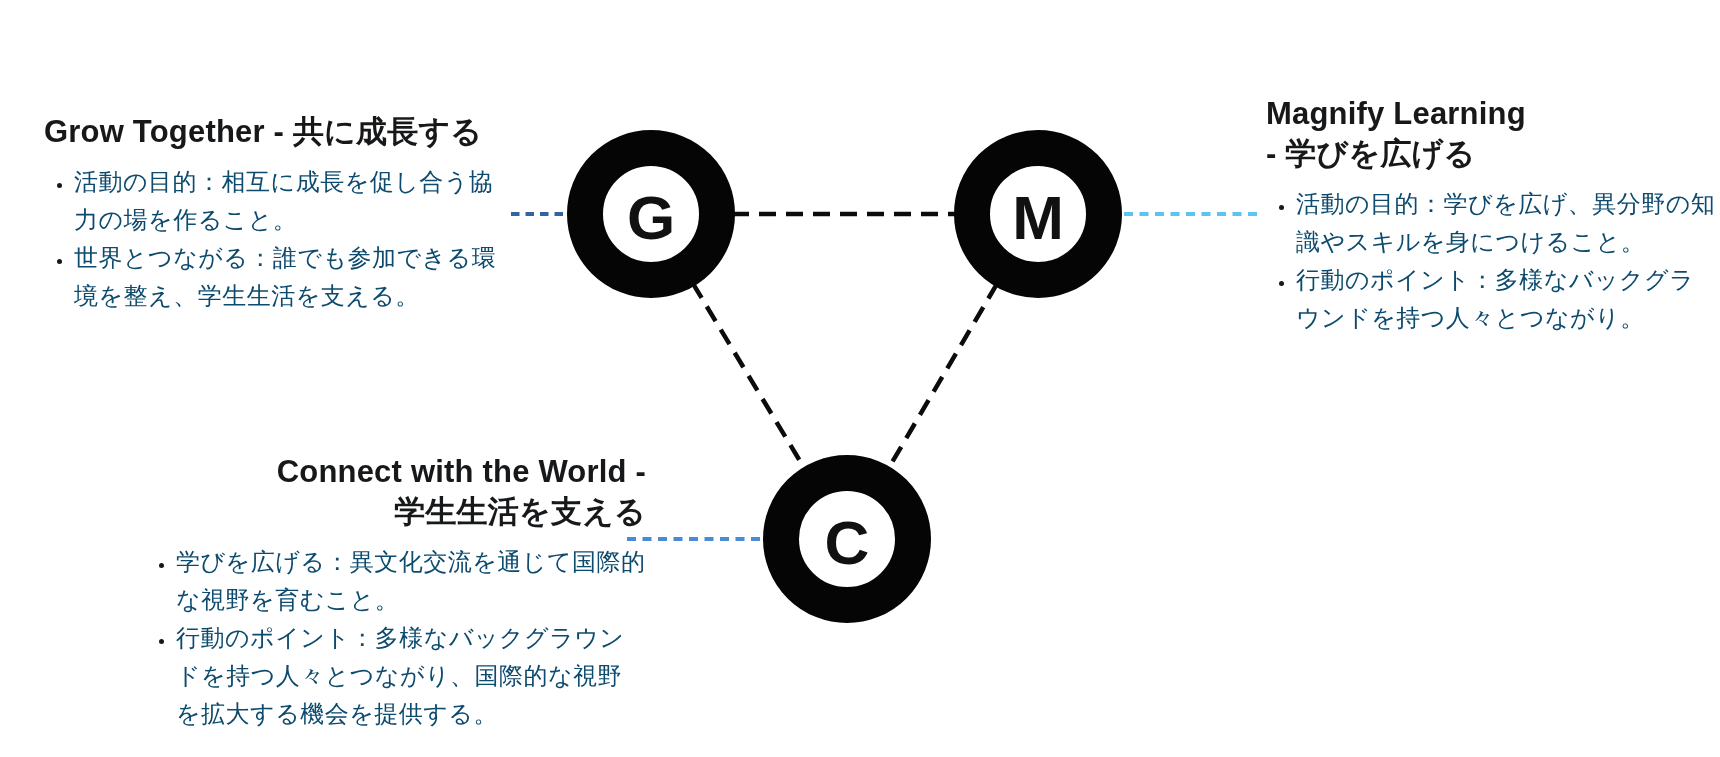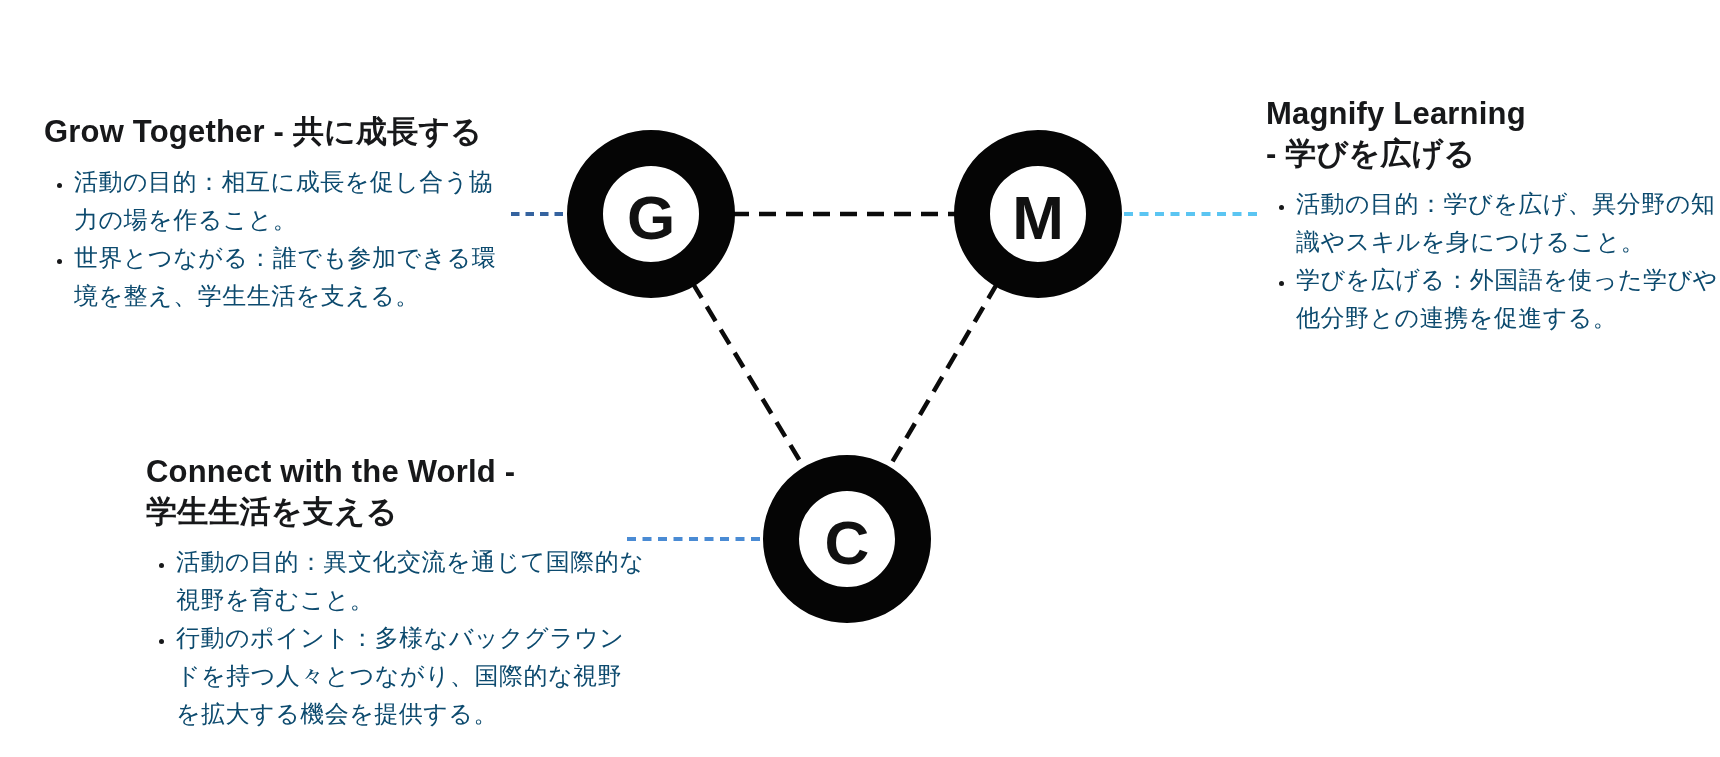--- a/index.html
+++ b/index.html
@@ -30,21 +30,21 @@
     color: #1c1e21;
   }
   .block-title {
     margin: 0;
     font-size: 31px;
     line-height: 40px;
     font-weight: 700;
     color: #17181a;
     letter-spacing: 0.2px;
   }
-  .block-title.right { }
+  .block-title.right { text-align: right; }
   .bullet-list {
     margin: 11px 0 0 0;
     padding: 0 0 0 30px;
     list-style: disc;
   }
   .bullet-list li {
     font-size: 24px;
     line-height: 38px;
     color: #0c4a6e;
     letter-spacing: 0.5px;
@@ -91,28 +91,28 @@
     </ul>
   </div>
 
   <div class="text-block block-magnify">
     <h2 class="block-title">
       <span>Magnify Learning</span><br>
       <span>- 学びを広げる</span>
     </h2>
     <ul class="bullet-list">
       <li>活動の目的：学びを広げ、異分野の知識やスキルを身につけること。</li>
-      <li>学びを広げる：外国語を使った学びや他分野との連携を促進する。</li>
+      <li>行動のポイント：多様なバックグラウンドを持つ人々とつながり。</li>
     </ul>
   </div>
 
   <div class="text-block block-connect">
     <h2 class="block-title right">
       <span>Connect with the World -</span><br>
       <span>学生生活を支える</span>
     </h2>
     <ul class="bullet-list">
-      <li>活動の目的：異文化交流を通じて国際的な視野を育むこと。</li>
+      <li>学びを広げる：異文化交流を通じて国際的な視野を育むこと。</li>
       <li>行動のポイント：多様なバックグラウンドを持つ人々とつながり、国際的な視野を拡大する機会を提供する。</li>
     </ul>
   </div>
 
 </div>
 
 </body></html>

